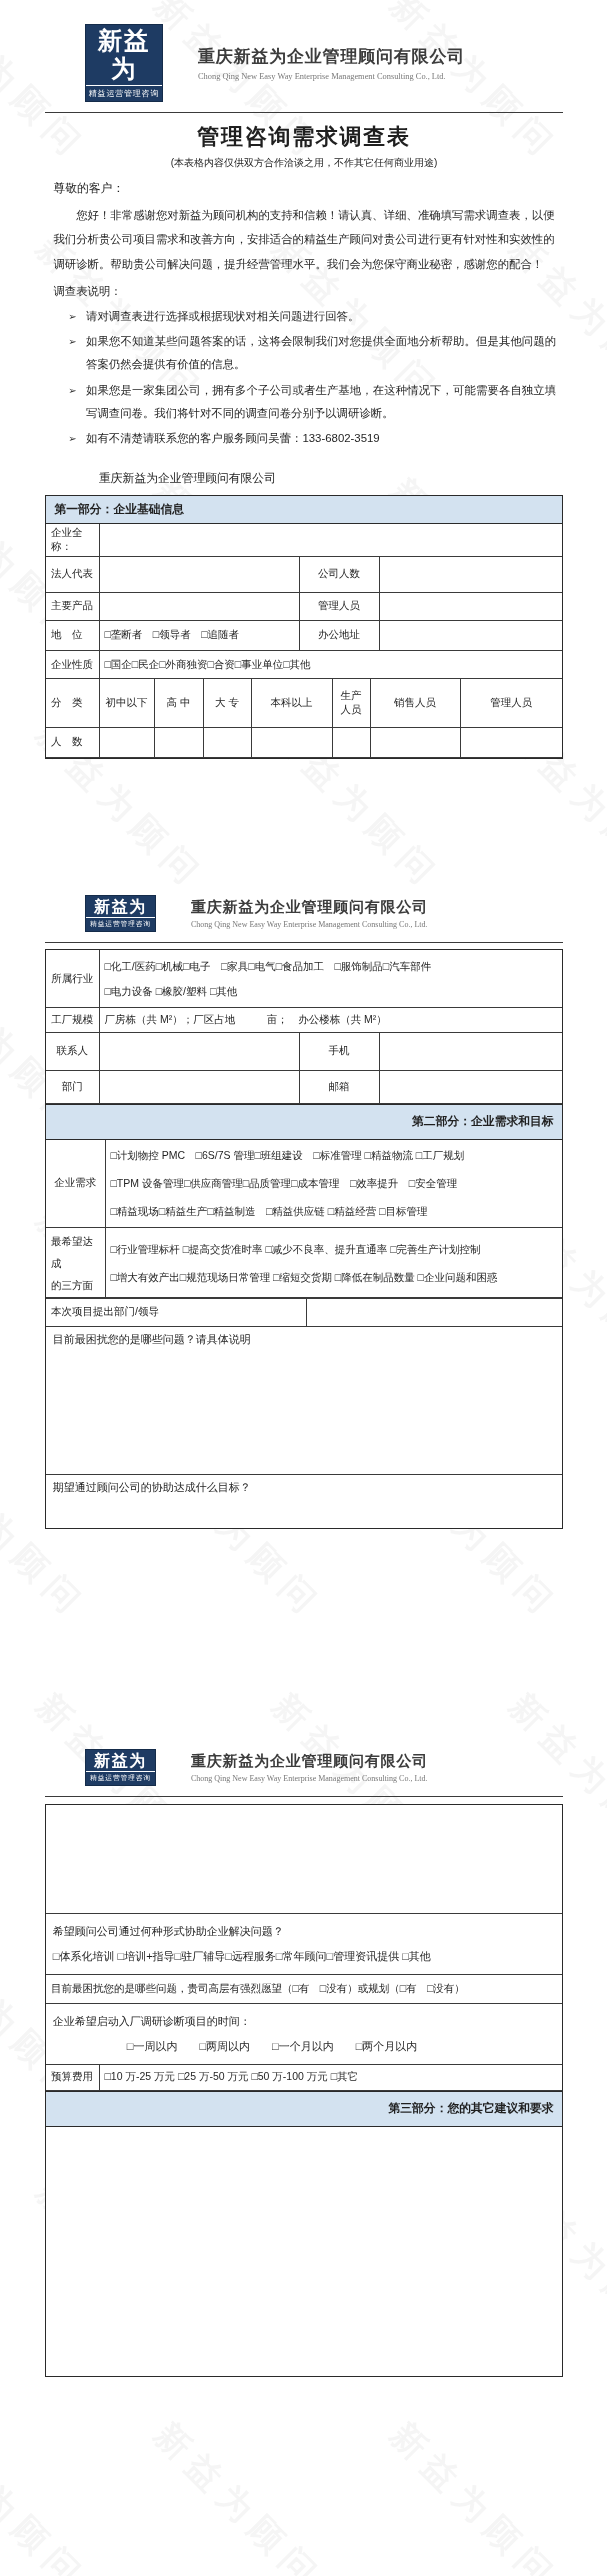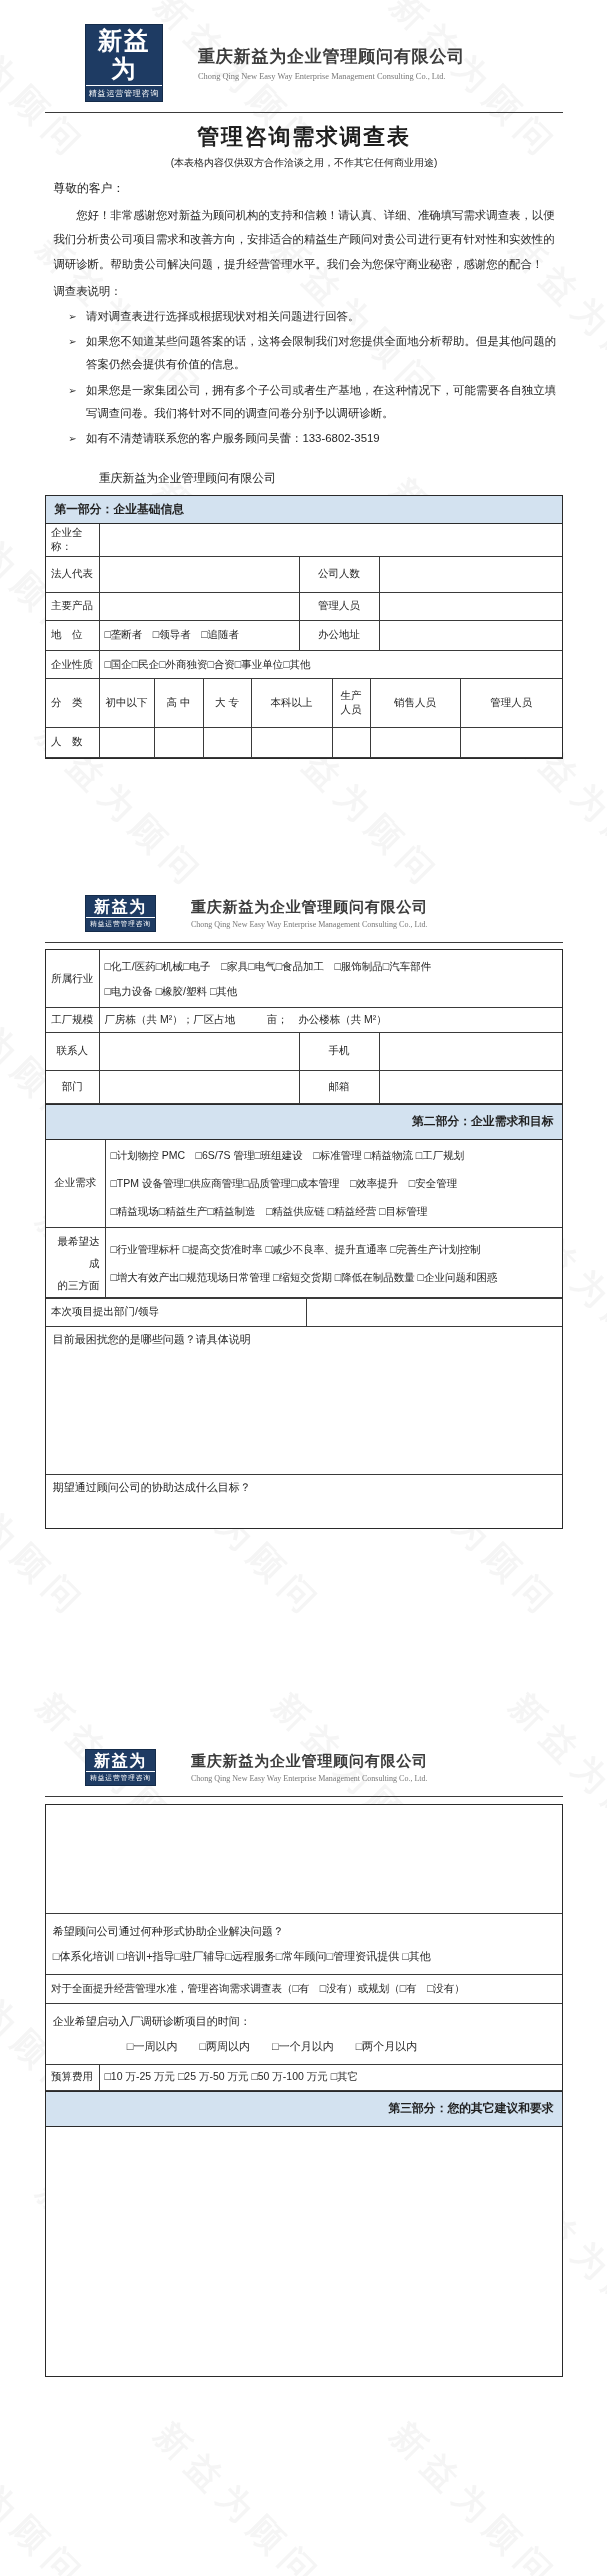--- a/index.html
+++ b/index.html
@@ -64,21 +64,21 @@
   table.grid + table.grid { margin-top:-0.8px; }
   .grid td { border:0.8px solid #3a3a3a; font-size:10.5px; padding:1.7px 5px; vertical-align:middle; overflow:hidden; }
   .grid td:first-child { border-left:none; }
   .grid td:last-child { border-right:none; }
   .t-first tr:first-child td { border-top:none; }
   .t-last tr:last-child td { border-bottom:none; }
   .c { text-align:center; }
   .qcell { vertical-align:top !important; padding:5px 6.8px !important; font-size:11px !important; }
   .optline { line-height:25px; white-space:nowrap; }
   .lh33 .optline { line-height:28px; }
-  .lbl2 { text-align:right; line-height:22px; }
+  .lbl2 { text-align:left; line-height:22px; }
   .note-cell { vertical-align:top !important; padding:6.8px 6.8px !important; }
   .note-cell p { font-size:11px; line-height:23.6px; text-align:justify; }
   .note-cell .contact { margin-top:7.6px; white-space:nowrap; }
 </style>
 </head>
 <body>
 
 <div class="doc">
   <div class="wm-layer" id="wm">
       <span class="wm" style="left: -59px; top: -17px;">新益为顾问</span>
@@ -356,21 +356,21 @@
               <tr style="height:108px">
             <td class="qcell"></td>
           </tr>
           <tr style="height:52px">
             <td class="qcell">
               <div class="optline">希望顾问公司通过何种形式协助企业解决问题？</div>
               <div class="optline">□体系化培训 □培训+指导□驻厂辅导□远程服务□常年顾问□管理资讯提供 □其他</div>
             </td>
           </tr>
           <tr style="height:29px">
-            <td>对于全面提升经营管理水准，管理咨询需求调查表（□有　□没有）或规划（□有　□没有）</td>
+            <td>目前最困扰您的是哪些问题，贵司高层有强烈愿望（□有　□没有）或规划（□有　□没有）</td>
           </tr>
           <tr style="height:59px">
             <td class="qcell">
               <div class="optline">企业希望启动入厂调研诊断项目的时间：</div>
               <div class="optline" style="padding-left:74px">□一周以内　　□两周以内　　□一个月以内　　□两个月以内</div>
             </td>
           </tr>
         </tbody>
           </table>
         <table class="grid">

